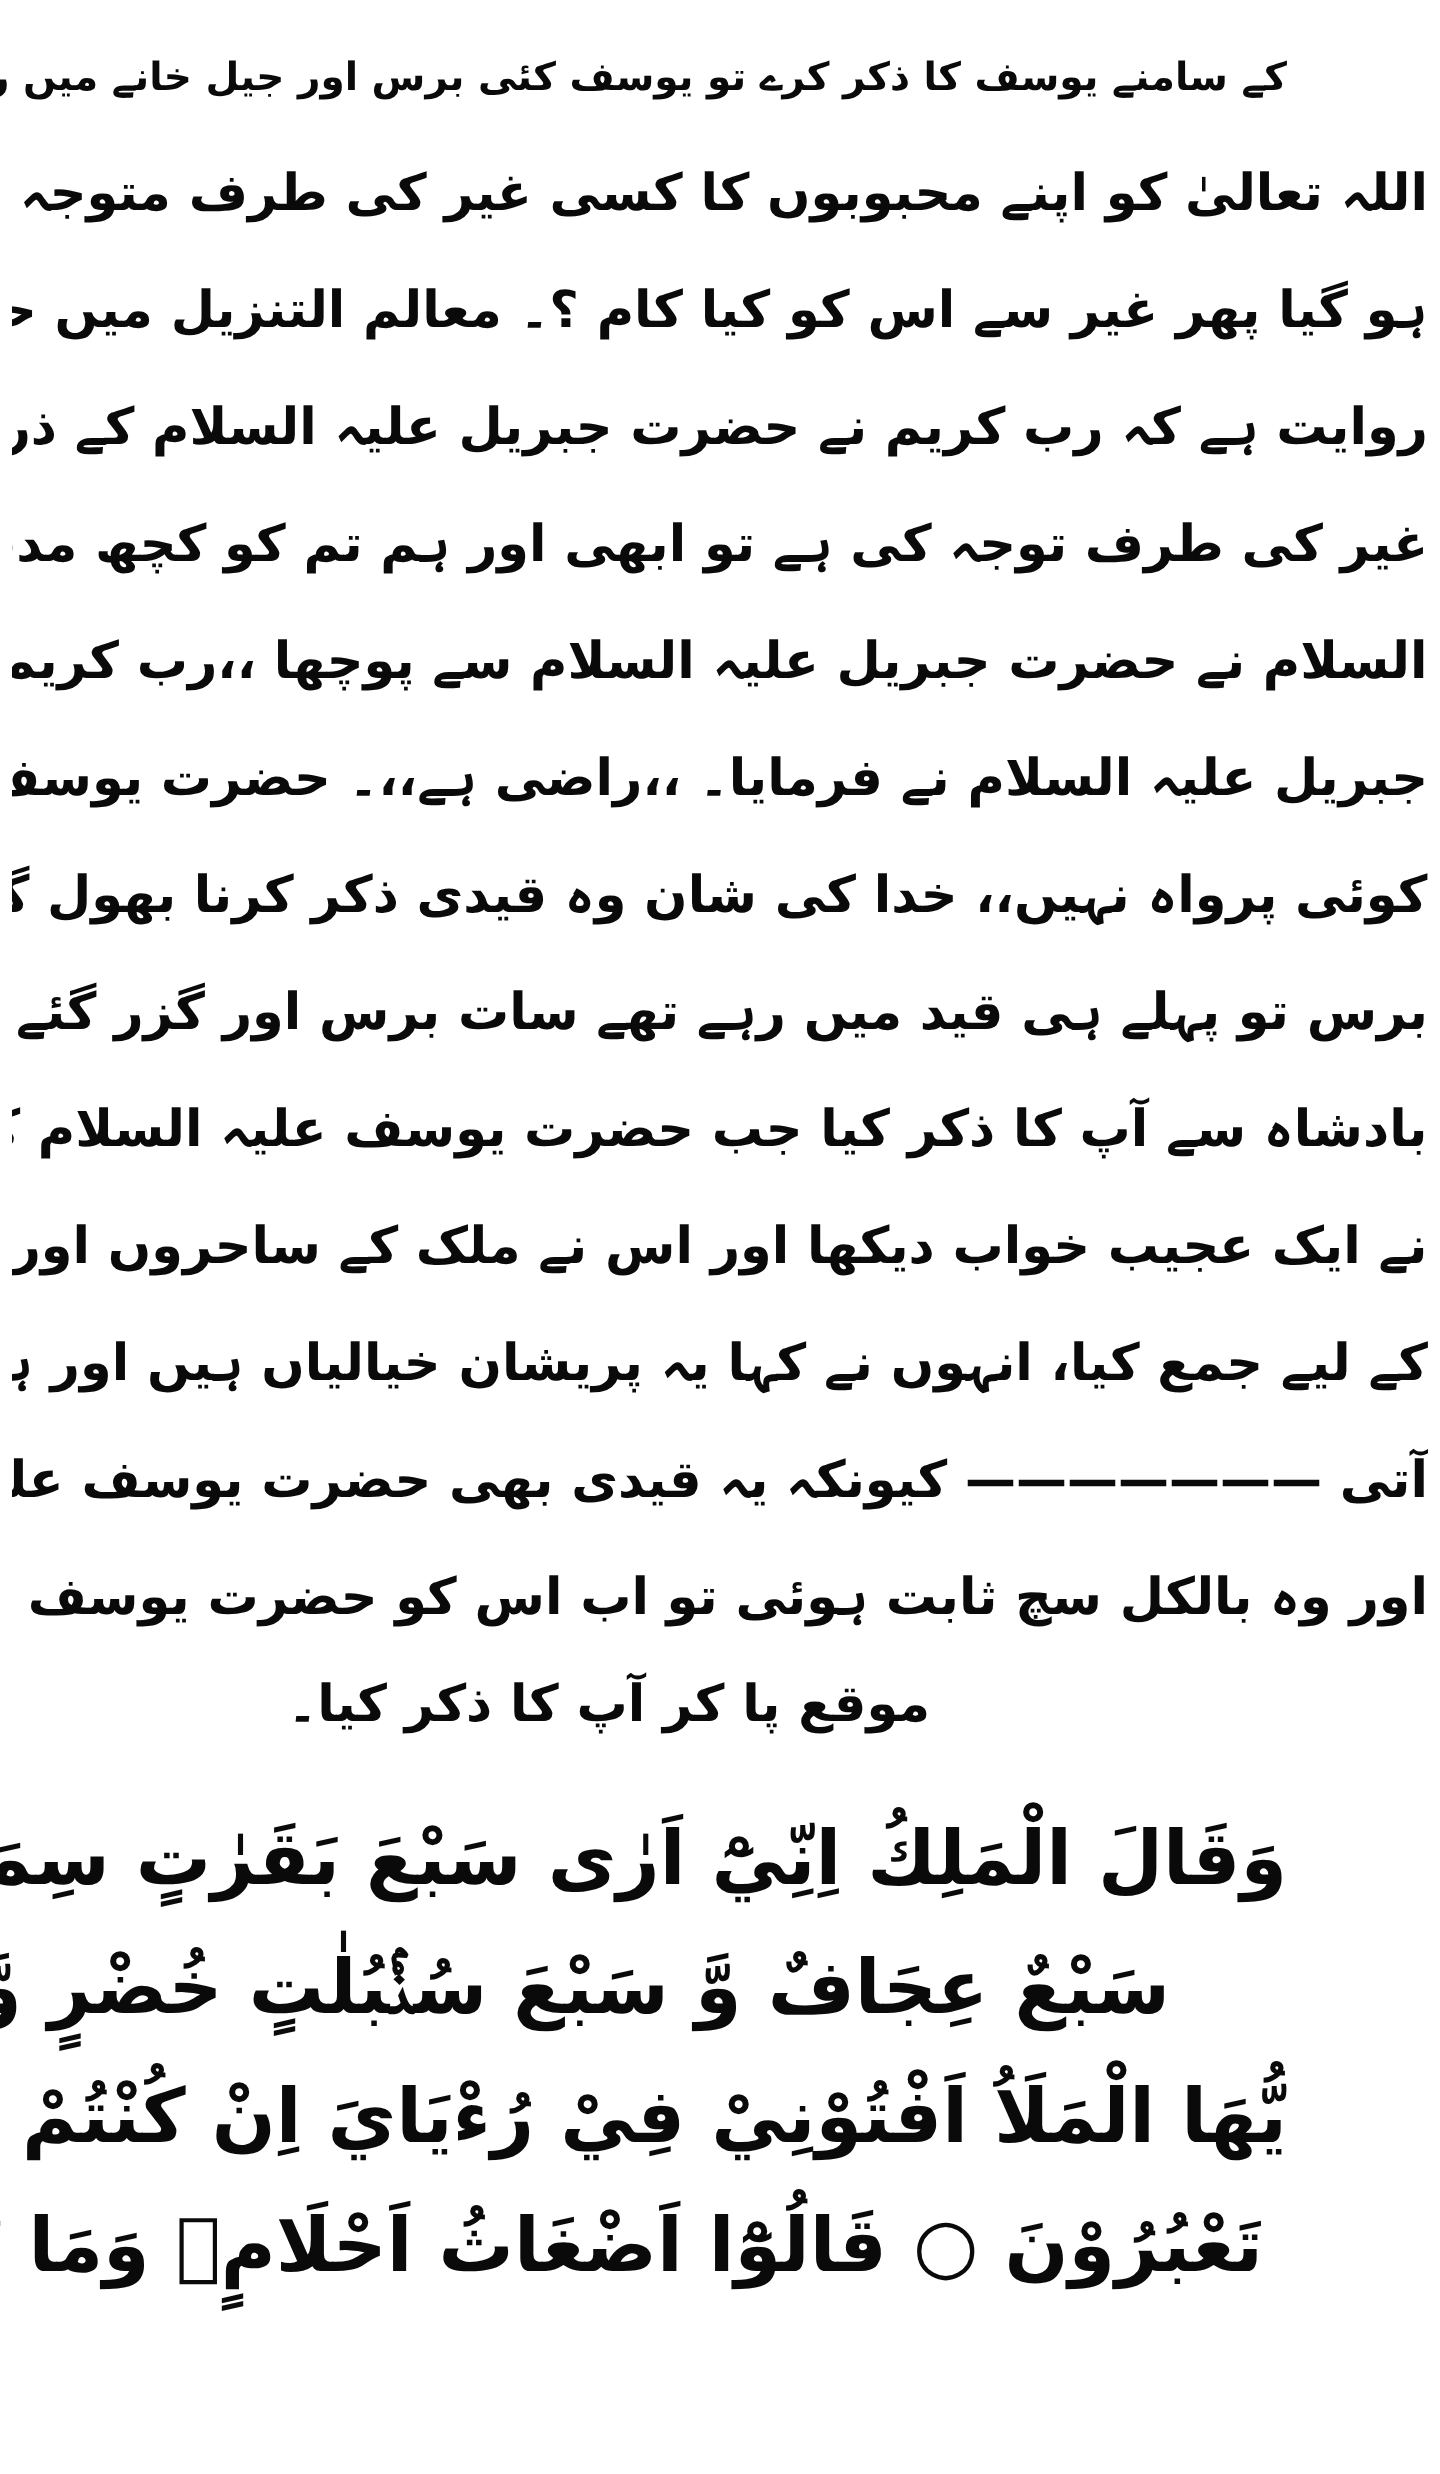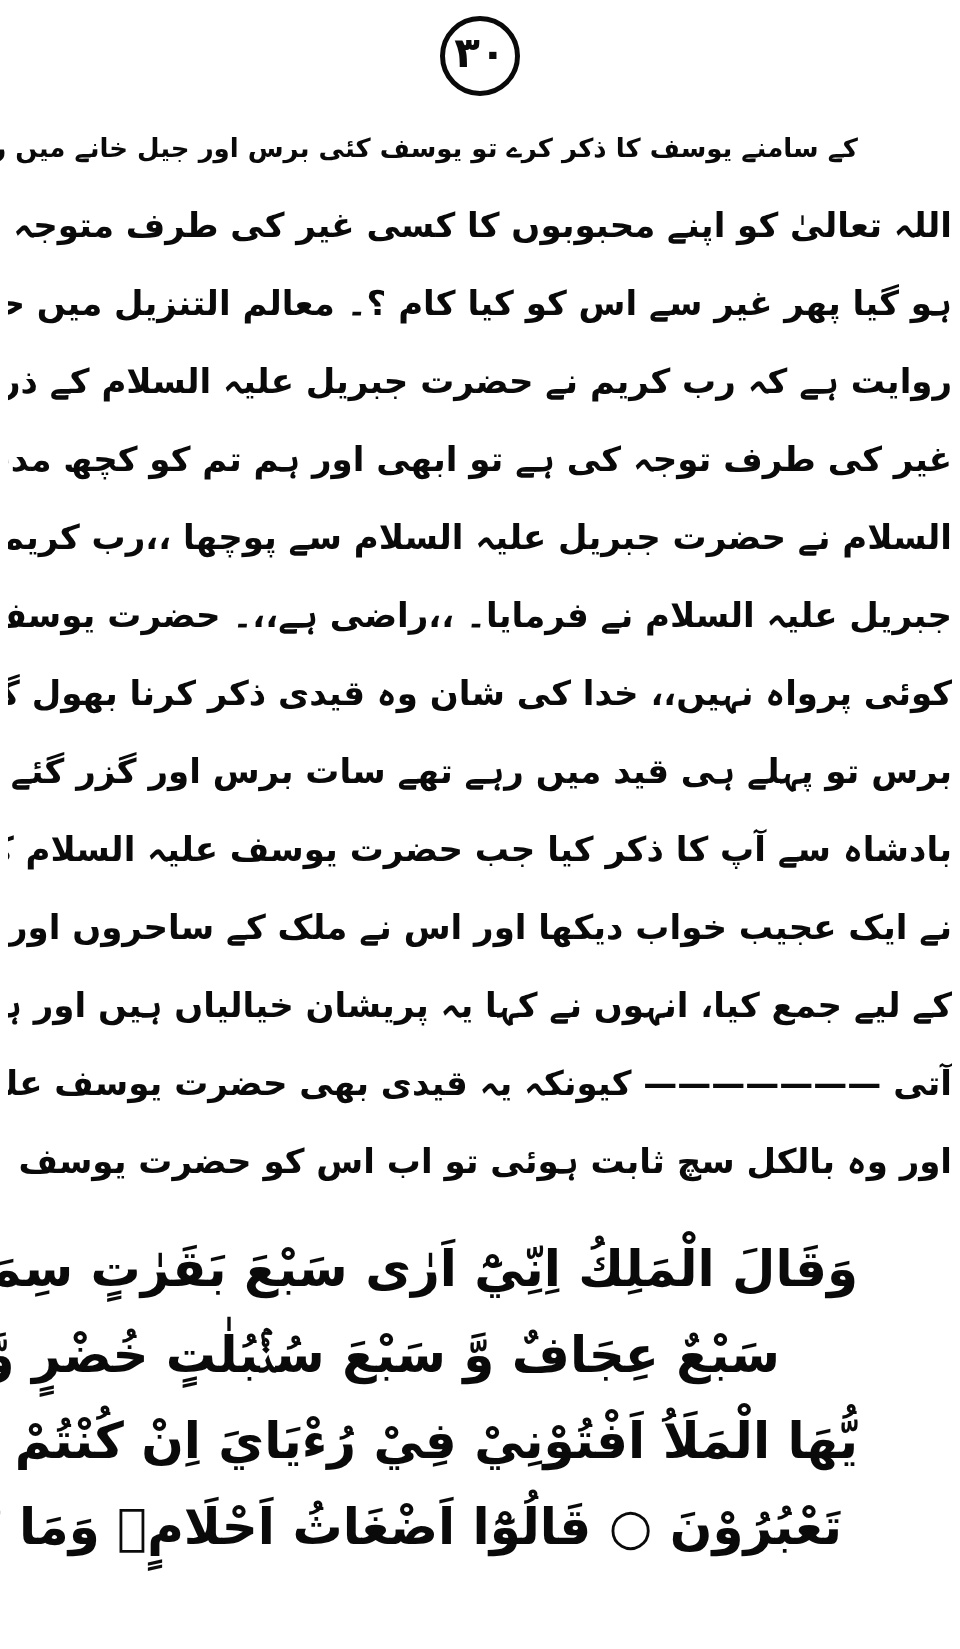--- a/index.html
+++ b/index.html
@@ -92,42 +92,38 @@
   .quran-line.q1 { padding-right: 102px; padding-left: 122px; }
   .quran-line.q2 { padding-right: 180px; padding-left: 70px;  }
   .quran-line.q3 { padding-right: 102px; padding-left: 212px; }
   .quran-line.q4 { padding-right: 118px; padding-left: 62px;  }
 </style>
 </head>
 <body>
 
 <div class="page">
 
-  <div class="page-number-row">
-    <div class="page-number-circle">
-      <span class="page-number-text">۳۰</span>
-    </div>
-  </div>
 
   <div class="cont-line">کے سامنے یوسف کا ذکر کرے تو یوسف کئی برس اور جیل خانے میں رہا۔</div>
 
   <div class="body-text">
     <div class="urdu-line">اللہ تعالیٰ کو اپنے محبوبوں کا کسی غیر کی طرف متوجہ ہونا اچھا نہیں معلوم ہوا۔ جو اس کا</div>
     <div class="urdu-line">ہو گیا پھر غیر سے اس کو کیا کام ؟۔ معالم التنزیل میں حضرت حسن بصری رضی اللہ عنہ سے</div>
     <div class="urdu-line">روایت ہے کہ رب کریم نے حضرت جبریل علیہ السلام کے ذریعہ یہ پیغام بھجوایا کہ ،،جب</div>
     <div class="urdu-line">غیر کی طرف توجہ کی ہے تو ابھی اور ہم تم کو کچھ مدت قید رکھیں گے ،، حضرت یوسف علیہ</div>
     <div class="urdu-line">السلام نے حضرت جبریل علیہ السلام سے پوچھا ،،رب کریم مجھ سے راضی تو ہے؟ حضرت</div>
     <div class="urdu-line">جبریل علیہ السلام نے فرمایا۔ ،،راضی ہے،،۔ حضرت یوسف علیہ السلام نے فرمایا ،،پھر</div>
     <div class="urdu-line">کوئی پرواہ نہیں،، خدا کی شان وہ قیدی ذکر کرنا بھول گیا، حضرت یوسف علیہ السلام ۵</div>
     <div class="urdu-line">برس تو پہلے ہی قید میں رہے تھے سات برس اور گزر گئے پھر اس قیدی کو یاد آیا اور اس نے</div>
     <div class="urdu-line">بادشاہ سے آپ کا ذکر کیا جب حضرت یوسف علیہ السلام کا قید سے نکالنا منظور ہوا تو شاہ مصر</div>
     <div class="urdu-line">نے ایک عجیب خواب دیکھا اور اس نے ملک کے ساحروں اور کاہنوں کو خواب کی تعبیر بتانے</div>
     <div class="urdu-line">کے لیے جمع کیا، انہوں نے کہا یہ پریشان خیالیاں ہیں اور ہمیں تو خواب کی تعبیر بتانی نہیں</div>
     <div class="urdu-line">آتی ——————— کیونکہ یہ قیدی بھی حضرت یوسف علیہ اسلام سے خواب کی تعبیر پوچھ چکا تھا</div>
     <div class="urdu-line">اور وہ بالکل سچ ثابت ہوئی تو اب اس کو حضرت یوسف علیہ السلام کا یاد دلانا یاد آ گیا اور اس نے</div>
+    <div class="final-line">موقع پا کر آپ کا ذکر کیا۔</div>
   </div>
 
   <div class="quran-block">
     <div class="quran-line q1">وَقَالَ الْمَلِكُ اِنِّيْٓ اَرٰى سَبْعَ بَقَرٰتٍ سِمَانٍ يَّاْ كُلُهُنَّ</div>
     <div class="quran-line q2">سَبْعٌ عِجَافٌ وَّ سَبْعَ سُنْۢبُلٰتٍ خُضْرٍ وَّ اُخَرَ يٰبِسٰتٍ ۚ يٰٓاَ</div>
     <div class="quran-line q3">يُّهَا الْمَلَاُ اَفْتُوْنِيْ فِيْ رُءْيَايَ اِنْ كُنْتُمْ لِلرُّءْيَا</div>
     <div class="quran-line q4">تَعْبُرُوْنَ ○ قَالُوْٓا اَضْغَاثُ اَحْلَامٍۚ وَمَا نَحْنُ بِتَاْوِيْلِ الْاَ</div>
   </div>
 
 </div>

